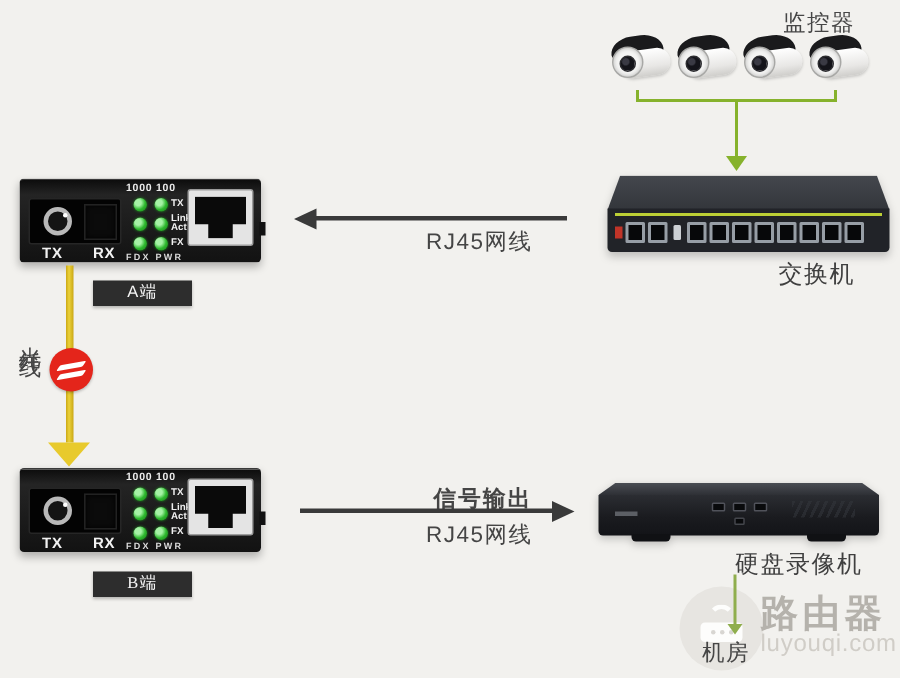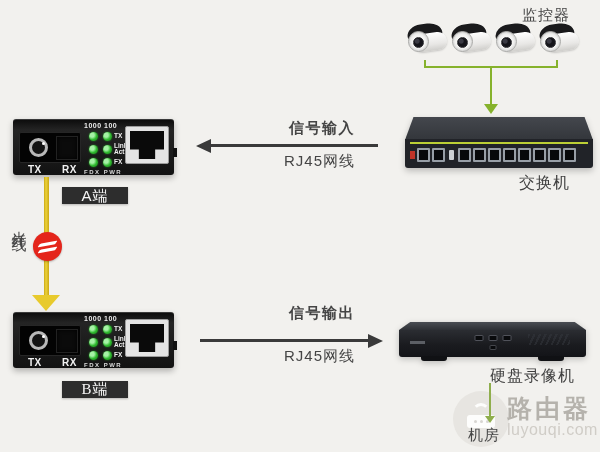--- a/index.html
+++ b/index.html
@@ -68,21 +68,21 @@
          background:radial-gradient(circle at 35% 35%, #a5f2a5 0 2px, #2fb92f 55%, #147a14);
          box-shadow:0 0 2px #1d8f1d; }
   .led-label { position:absolute; left:101px; color:#f0f0f0; font-size:6.5px; font-weight:bold;
                line-height:5.8px; white-space:pre-line; }
   .fdx { position:absolute; left:71px; top:49px; color:#dadada; font-size:6px; font-weight:bold; letter-spacing:1.5px; }
   .rj45 { position:absolute; left:112px; top:6px; width:44px; height:38px; background:#e4e4e4;
           border:1px solid #9c9c9c; border-radius:2px; padding:4px; }
   .rj45-in { width:100%; height:100%; background:#0a0a0a;
              clip-path:polygon(0 0,100% 0,100% 66%,74% 66%,74% 100%,26% 100%,26% 66%,0 66%); }
   .conv-nub { position:absolute; right:-3px; top:28px; width:4px; height:9px; background:#111; }
-  .end-tag { width:66px; height:17px; background:#2d2d2d; color:#f5f5f5; font-size:15px;
+  .end-tag { width:66px; height:17px; background:#2d2d2d; color:#f5f5f5; font-size:11px;
              text-align:center; line-height:17px; letter-spacing:1px; box-shadow:0 1px 2px rgba(0,0,0,.25); }
 
   
   .hline { height:3px; background:#3a3a3a; }
   .head-left { width:0; height:0; border-top:7px solid transparent; border-bottom:7px solid transparent;
                border-right:15px solid #3a3a3a; }
   .head-right { width:0; height:0; border-top:7px solid transparent; border-bottom:7px solid transparent;
                 border-left:15px solid #3a3a3a; }
   .sig-title { font-size:15px; font-weight:600; color:#454545; letter-spacing:1.5px; }
   .sig-sub { font-size:15px; font-weight:500; color:#454545; letter-spacing:1px; }
@@ -217,21 +217,20 @@
 Act</div>
     <div class="led-label" style="top:39px;">FX</div>
     <div class="fdx">FDX  PWR</div>
     <div class="rj45">
         <div class="rj45-in"></div>
       </div>
     <div class="conv-nub"></div>
   </div>
   <div class="abs end-tag" style="left:62px; top:187px;">A端</div>
 
-  <div class="abs ctext sig-title" style="left:225px; top:119px; width:130px;">信号输入</div>
   <div class="abs hline" style="left:207px; top:144px; width:171px;"></div>
   <div class="abs head-left" style="left:196px; top:139px;"></div>
   <div class="abs ctext sig-sub" style="left:225px; top:152px; width:130px;">RJ45网线</div>
 
   <div class="abs fiber-line"></div>
   <div class="abs fiber-head"></div>
   <div class="abs fiber-text">光纤线</div>
   <div class="abs fiber-badge">
     <div class="slash"></div>
     <div class="slash"></div>
@@ -258,21 +257,21 @@
 Act</div>
     <div class="led-label" style="top:39px;">FX</div>
     <div class="fdx">FDX  PWR</div>
     <div class="rj45">
         <div class="rj45-in"></div>
       </div>
     <div class="conv-nub"></div>
   </div>
   <div class="abs end-tag" style="left:62px; top:381px;font-family:Liberation Serif, serif;">B端</div>
 
-  <div class="abs ctext sig-title" style="left:225px; top:304px; width:130px;">信号输出</div>
+  <div class="abs ctext sig-title" style="left:225px; top:323px; width:130px;">信号输出</div>
   <div class="abs hline" style="left:200px; top:339px; width:171px;"></div>
   <div class="abs head-right" style="left:368px; top:334px;"></div>
   <div class="abs ctext sig-sub" style="left:225px; top:347px; width:130px;">RJ45网线</div>
 
   <div class="abs dvr">
     <div class="dvr-top"></div>
     <div class="dvr-body">
       <div class="dvr-logo"></div>
       <div class="dvr-btns">
         <div class="dvr-btn"></div>

